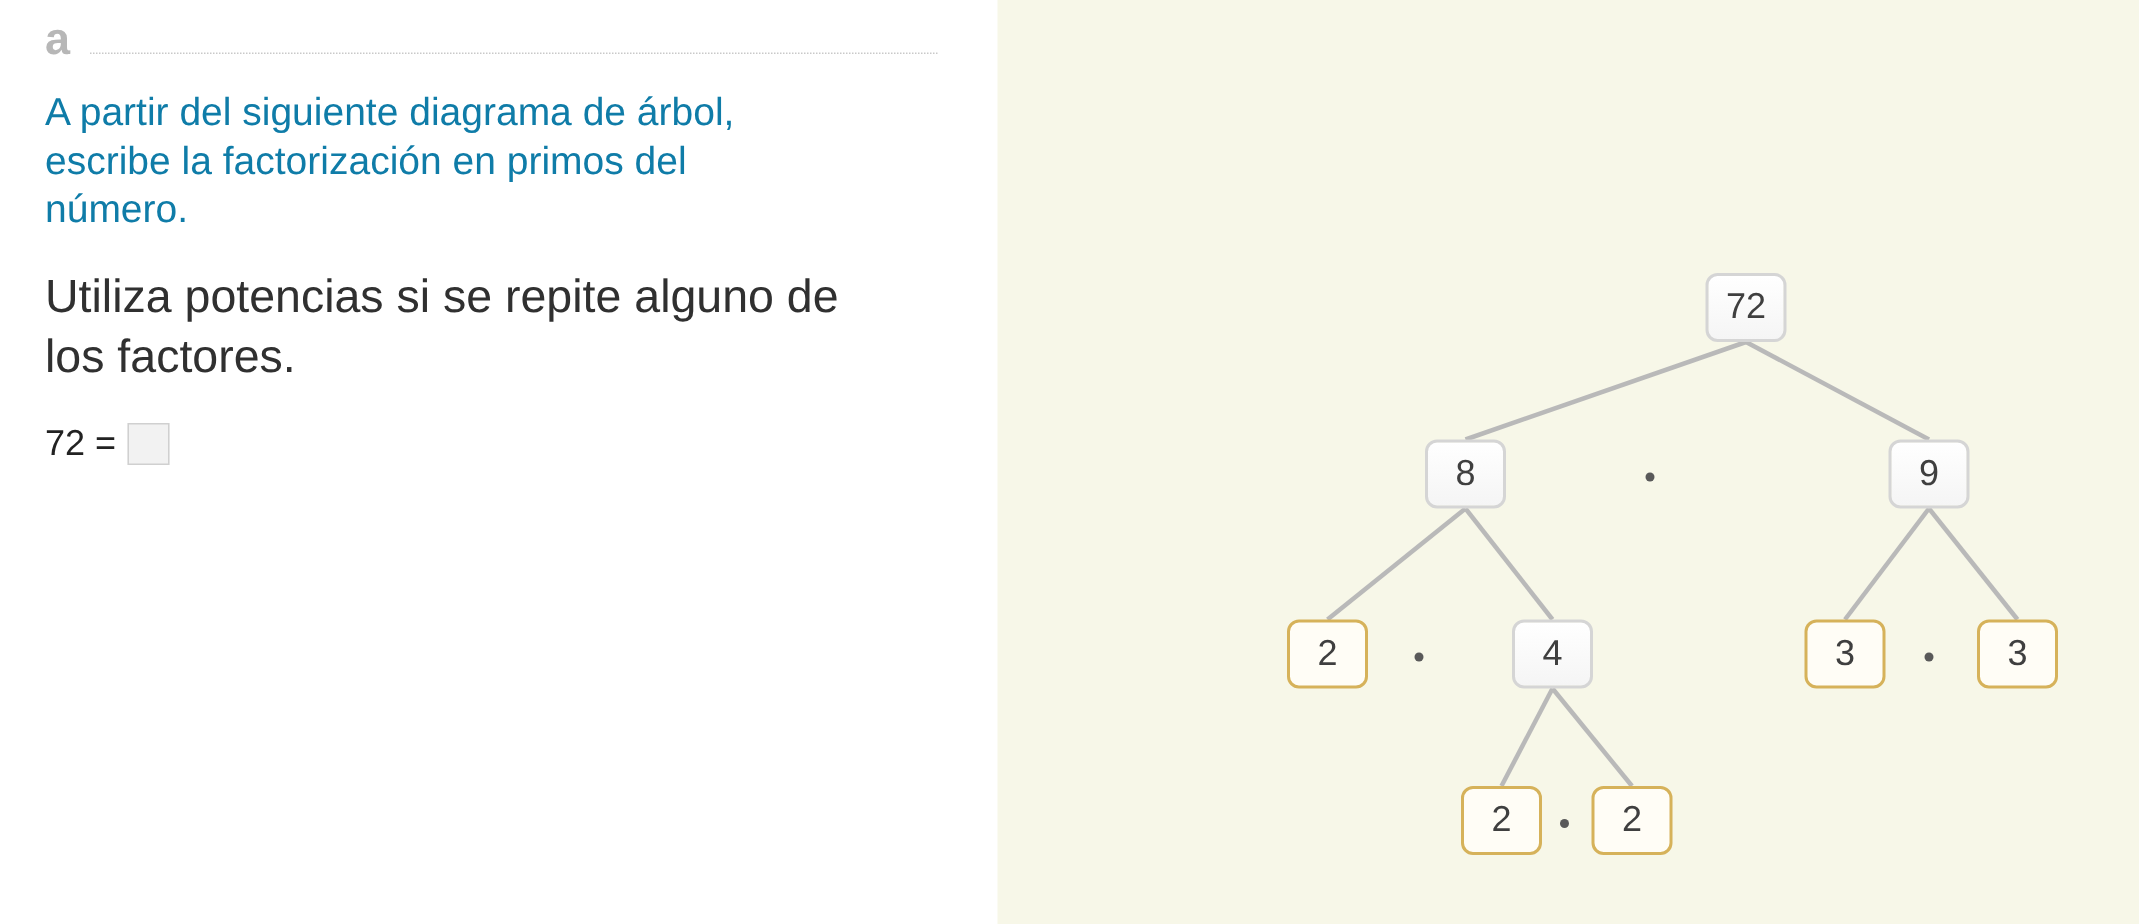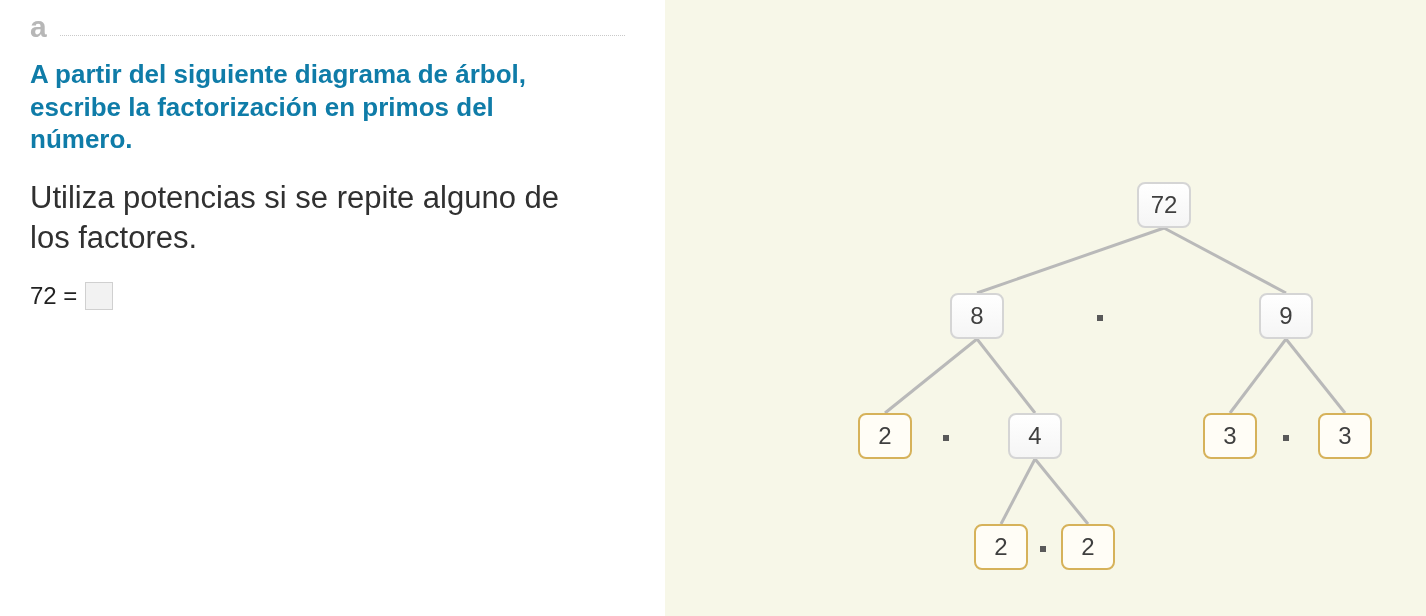--- a/index.html
+++ b/index.html
@@ -46,21 +46,20 @@
     border-bottom: 1px dotted #c9c9c9;
     margin-bottom: 8px;
   }
 
   .prompt-main {
     font-size: 26px;
     line-height: 1.25;
     color: #0f7ca8;
     margin-top: 14px;
     max-width: 530px;
-    font-weight: bold;
   }
   .prompt-sub {
     font-size: 31px;
     line-height: 1.3;
     color: #303030;
     margin-top: 22px;
     max-width: 530px;
   }
 
   .answer-row {
@@ -96,20 +95,21 @@
   .edges line {
     stroke: #b9b9b9;
     stroke-width: 3;
   }
   .node, .dot {
     position: absolute;
     transform: translate(-50%, -50%);
     display: flex;
     align-items: center;
     justify-content: flex-start;
+    border-radius: 18px;
   }
   .node .box {
     min-width: 54px;
     height: 46px;
     padding: 0 10px;
     border-radius: 8px;
     display: flex;
     align-items: center;
     justify-content: center;
     font-size: 24px;

